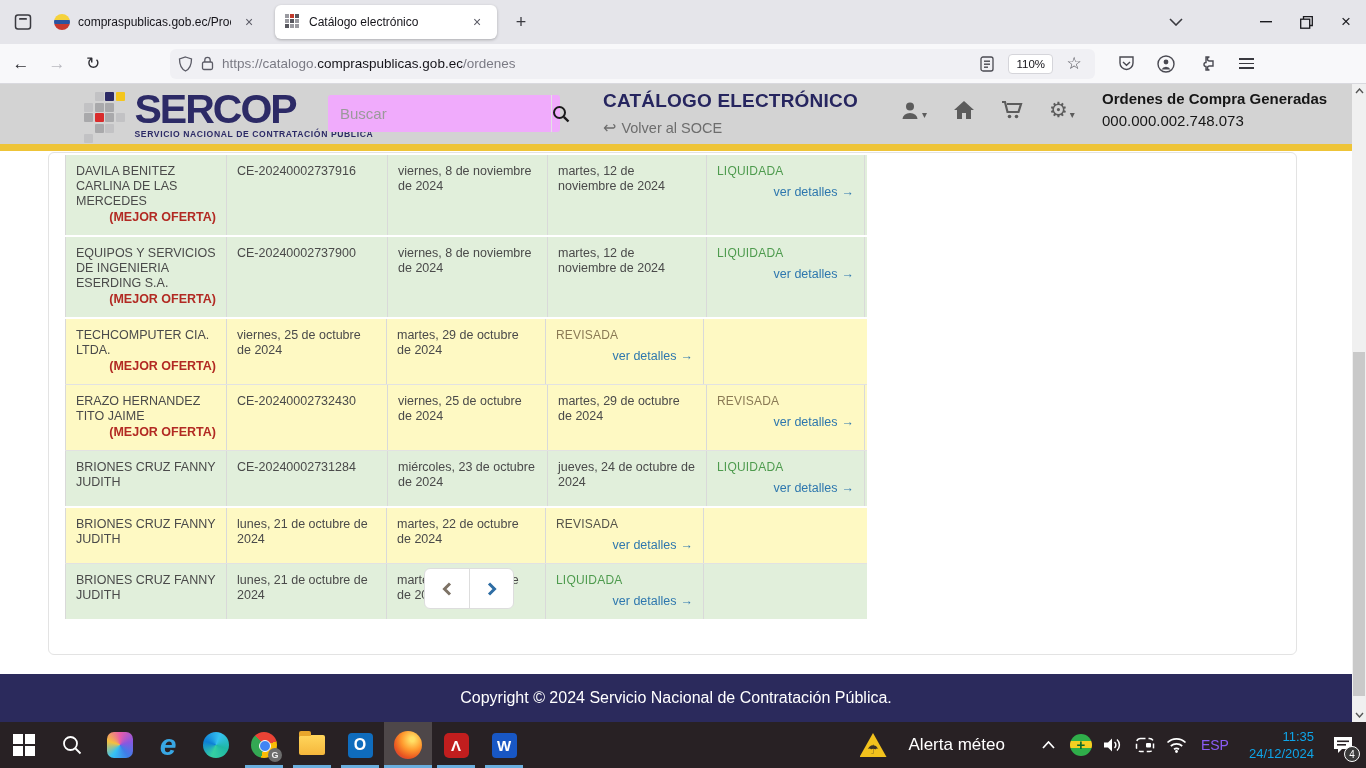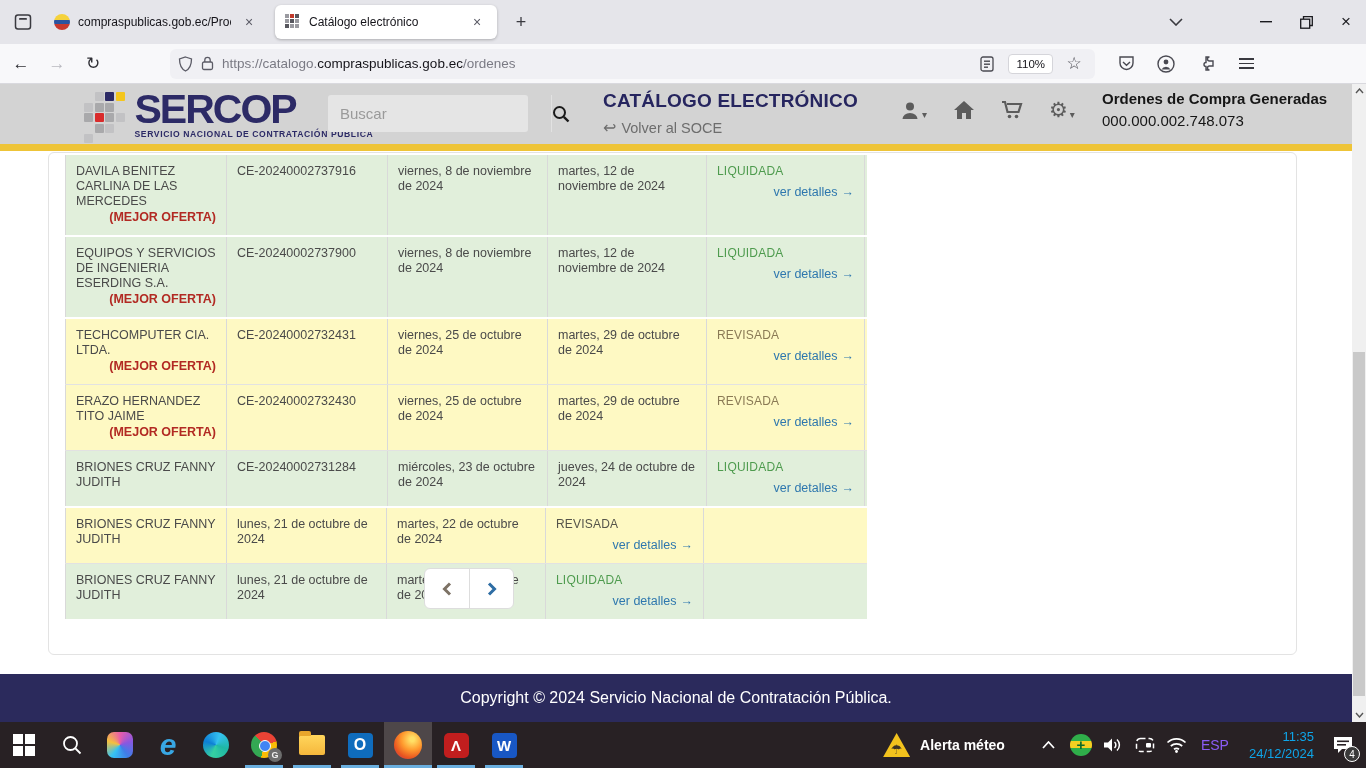--- a/index.html
+++ b/index.html
@@ -38,21 +38,21 @@
   .page { position:absolute; left:0; top:84px; width:1352px; height:638px; background:#fff; overflow:hidden;padding-left:12px; }
 
   .site-header { position:absolute; left:0; top:0; width:1352px; height:60px; background:#d3d3d3; }
   .logo-wrap { position:absolute; left:84px; top:6px; display:flex; align-items:flex-start; }
   .mosaic { display:grid; grid-template-columns:repeat(4,9px); grid-template-rows:repeat(5,9px); gap:1.5px; margin-top:2px; }
   .mosaic i { background:#a9a9ab; border-radius:1px; }
   .mosaic i.hide { background:transparent; } .mosaic i.y { background:#f4c61d; } .mosaic i.r { background:#d92b2b; } .mosaic i.b { background:#2c2a66; } .mosaic i.lt { background:#c2c2c4; }
   .sercop-txt { margin-left:10px; }
   .sercop-name { font-size:41px; font-weight:bold; color:#2c2a66; letter-spacing:-2px; line-height:38px; font-stretch:condensed; }
   .sercop-sub { font-size:8.6px; color:#2c2a66; letter-spacing:.6px; font-weight:bold; margin-top:1px; }
-  .searchbox { position:absolute; left:328px; top:11px; width:200px; height:37px; background:#e5e5e5; border-radius:3px; display:flex; }
+  .searchbox { position:absolute; left:328px; top:11px; width:232px; height:37px; background:#f0abfc; border-radius:3px; display:flex; }
   .searchbox input { flex:1; border:0; outline:none; font-size:15px; color:#333; padding:0 12px; font-family:"Liberation Sans",sans-serif; background:transparent; }
   .searchbox input::placeholder { color:#9a9a9a; }
   .searchbtn { width:44px; border-left:1px solid #e2e2e2; display:flex; align-items:center; justify-content:center; }
   .cat-block { position:absolute; left:603px; top:6px; }
   .cat-title { font-size:19px; font-weight:bold; color:#26255f; letter-spacing:.2px; }
   .volver { font-size:14.5px; color:#6d6d6d; margin-top:6px; display:flex; align-items:center; gap:5px; }
   .hdr-icons { position:absolute; left:900px; top:16px; display:flex; align-items:center; gap:26px; }
   .hicon { display:flex; align-items:flex-end; color:#5c5c5c; }
   .caret { font-size:10px; color:#5c5c5c; margin-left:2px; }
   .orders { position:absolute; left:1102px; top:6px; }
@@ -108,21 +108,21 @@
   .ic-folder { width:26px; height:20px; background:linear-gradient(180deg,#ffd65c,#f5b73c); border-radius:2px; position:relative; }
   .ic-folder::before { content:""; position:absolute; left:0; top:-4px; width:12px; height:5px; background:#e8a62c; border-radius:2px 2px 0 0; }
   .ic-outlook { width:25px; height:25px; background:#0f6cbd; border-radius:4px; color:#fff; font-weight:bold; font-size:16px; display:flex; align-items:center; justify-content:center; }
   .ic-firefox { width:28px; height:28px; border-radius:50%; background:radial-gradient(circle at 65% 30%,#ffe066 8%,#ff9a2e 40%,#e95420 70%,#b5306e 100%); }
   .ic-acrobat { width:25px; height:25px; background:#c11e1e; border-radius:5px; color:#fff; font-weight:bold; font-size:15px; display:flex; align-items:center; justify-content:center; }
   .ic-word { width:25px; height:25px; background:#1857c4; border-radius:4px; color:#fff; font-weight:bold; font-size:15px; display:flex; align-items:center; justify-content:center; position:relative; }
   .ic-word::before { content:""; position:absolute; right:-2px; top:-2px; width:9px; height:12px; background:#9dc3f5; border-radius:1px; z-index:-1; }
 
   .tray { margin-left:auto; display:flex; align-items:center; height:46px; }
   .wx { width:27px; height:24px; background:#f2c21d; clip-path:polygon(50% 0,100% 100%,0 100%); display:flex; align-items:flex-end; justify-content:center; font-size:13px; color:#3c3325; }
-  .alerta { color:#fff; font-size:14px; margin:0 28px 0 10px;font-weight:bold; }
+  .alerta { color:#fff; font-size:17px; margin:0 28px 0 22px; }
   .trayic { width:24px; height:46px; display:flex; align-items:center; justify-content:center; margin:0 4px; color:#fff; }
   .avg { width:22px; height:22px; border-radius:50%; background:linear-gradient(180deg,#2fae4a 0 32%, #f5d021 32% 62%, #2fae4a 62% 100%); display:flex; align-items:center; justify-content:center; color:#0c6b2a; font-weight:bold; font-size:15px; line-height:0; }
   .esp { color:#8b5cf6; font-size:14px; margin:0 8px; }
   .clock { color:#0ea5e9; font-size:13px; text-align:right; line-height:17px; margin:0 12px; }
   .notif { position:relative; width:34px; height:46px; display:flex; align-items:center; justify-content:center; margin-right:6px; }
   .nbadge { position:absolute; right:0px; bottom:6px; width:16px; height:16px; border-radius:50%; background:#3a3a3a; border:1.5px solid #fff; color:#fff; font-size:10px; display:flex; align-items:center; justify-content:center; }
 </style>
 </head>
 <body>
 
@@ -323,21 +323,20 @@
           <div class="cell c-code">CE-20240002737900</div>
           <div class="cell c-d1">viernes, 8 de noviembre de 2024</div>
           <div class="cell c-d2">martes, 12 de noviembre de 2024</div>
           <div class="cell c-st">
             <div class="status" style="color: rgb(78, 155, 78);">LIQUIDADA</div>
             <div class="verdet"><span>ver detalles</span><span class="arr">→</span></div>
           </div>
         </div>
         <div class="row white">
           <div class="cell c-name"><span>TECHCOMPUTER CIA. LTDA.</span><span class="best">(MEJOR OFERTA)</span></div>
-          <div class="cell c-code">CE-20240002732431</div>
           <div class="cell c-d1">viernes, 25 de octubre de 2024</div>
           <div class="cell c-d2">martes, 29 de octubre de 2024</div>
           <div class="cell c-st">
             <div class="status" style="color: rgb(138, 122, 85);">REVISADA</div>
             <div class="verdet"><span>ver detalles</span><span class="arr">→</span></div>
           </div>
         </div>
         <div class="row white">
           <div class="cell c-name"><span>ERAZO HERNANDEZ TITO JAIME</span><span class="best">(MEJOR OFERTA)</span></div>
           <div class="cell c-code">CE-20240002732430</div>

